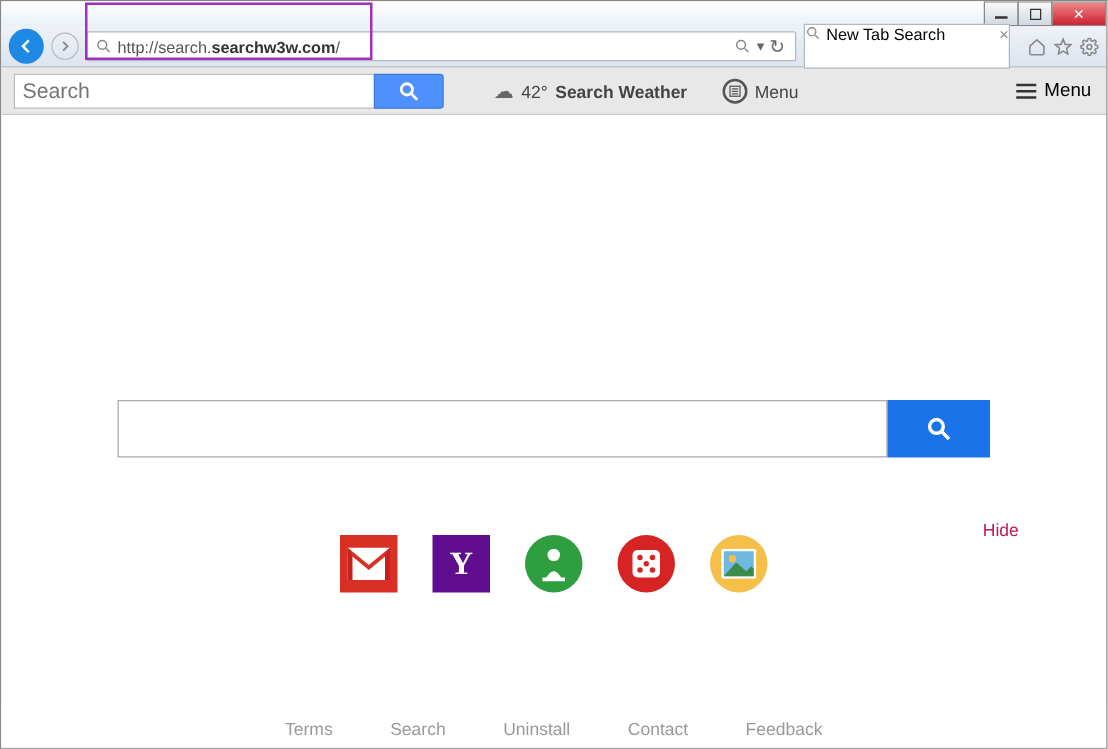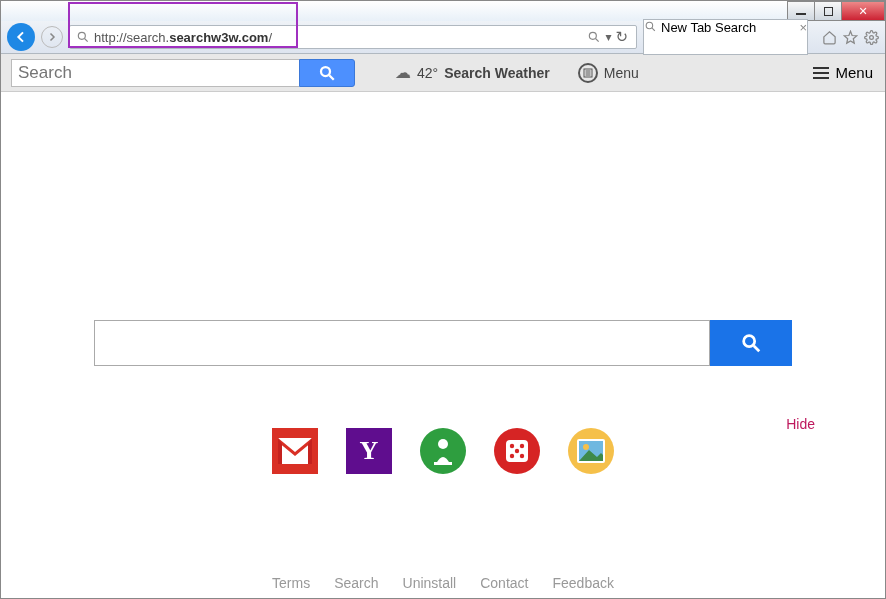--- a/index.html
+++ b/index.html
@@ -59,21 +59,21 @@
 .icons { position:absolute; top:336px; left:50%; transform:translateX(-50%); display:flex; gap:28px; }
 .svc { width:46px; height:46px; display:flex; align-items:center; justify-content:center; }
 .gmail { background:#d93025; }
 .yahoo { background:#5f0d8e; color:#fff; font-size:26px; font-weight:bold; }
 .circ { border-radius:50%; }
 .games { background:#2e9e3f; }
 .dice { background:#d62424; }
 .pics { background:#f5c04a; }
 
 
-.footer { position:absolute; bottom:0; left:0; right:0; height:36px; background:#fff; display:flex; align-items:center; justify-content:center; gap:24px; font-size:14px; color:#999; border-top:1px solid #fff; }
+.footer { position:absolute; bottom:0; left:0; right:0; height:36px; background:#fff; display:flex; align-items:center; justify-content:center; gap:46px; font-size:14px; color:#999; border-top:1px solid #fff; }
 </style>
 </head>
 <body>
 
 <div class="titlebar">
   <div class="spacer"></div>
   <div class="winbtn min">
       <span></span>
     </div>
   <div class="winbtn max">

